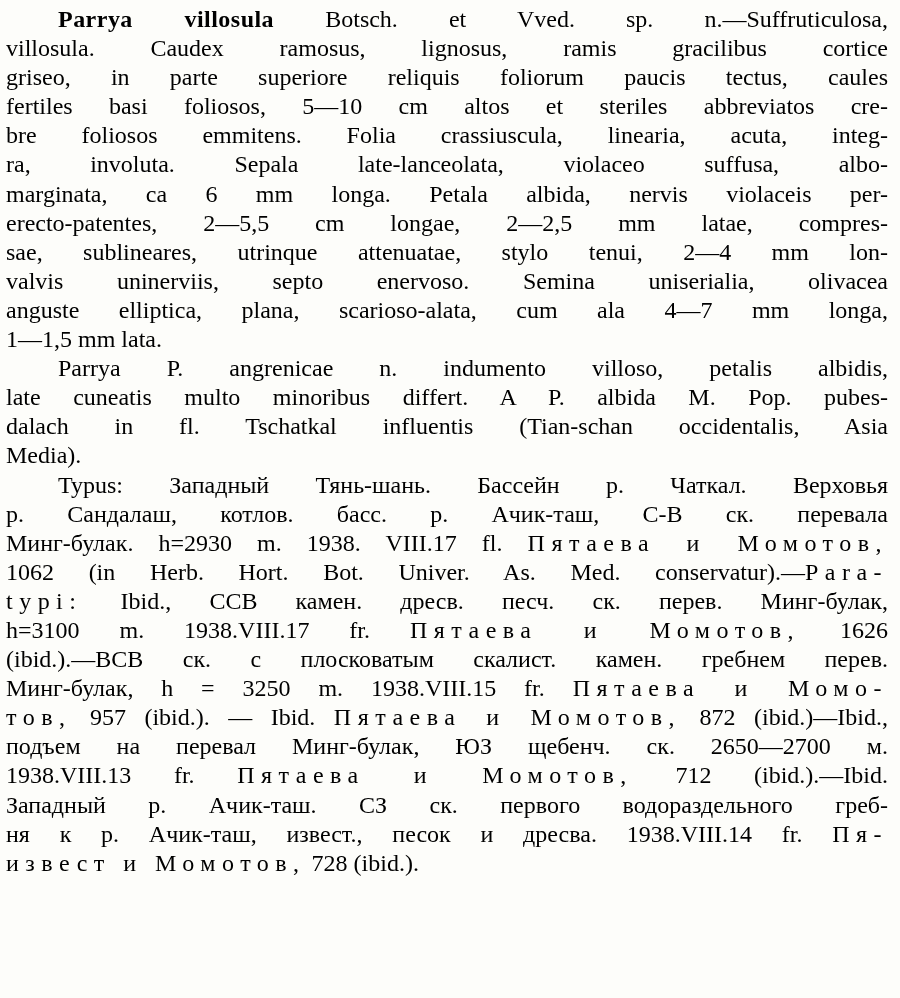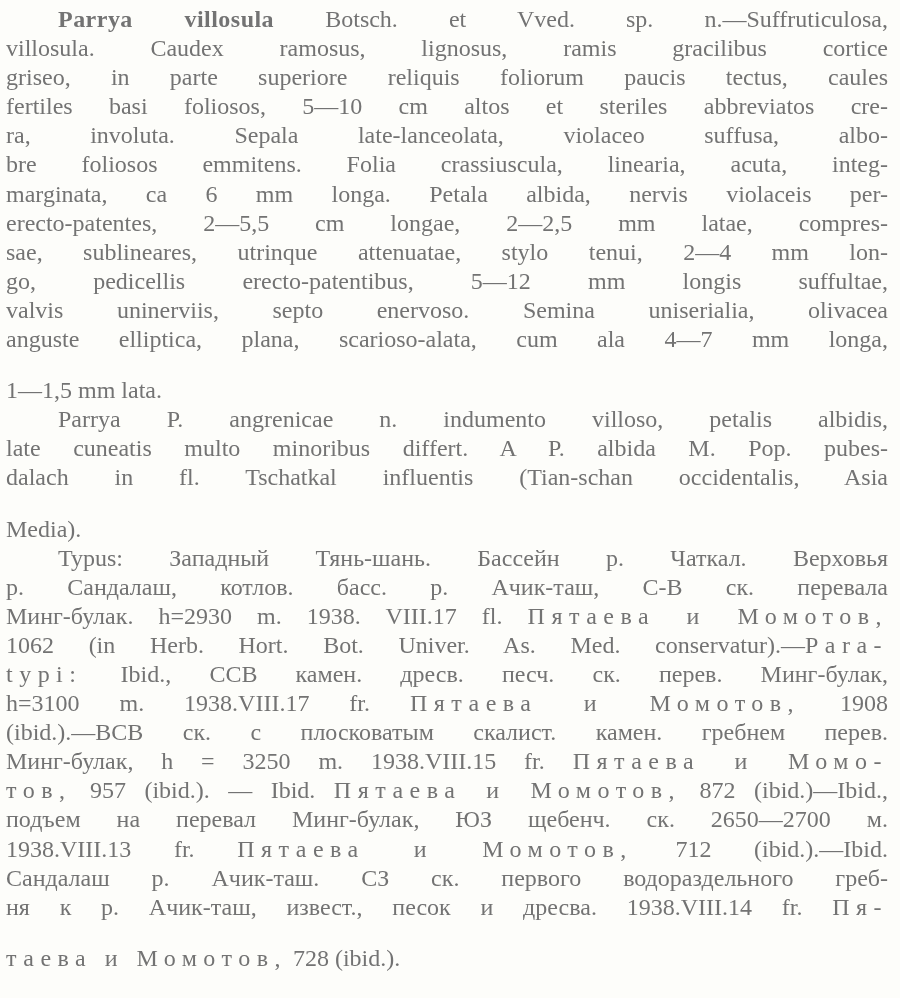--- a/index.html
+++ b/index.html
@@ -6,71 +6,69 @@
     margin: 0;
     padding: 0;
     background: #fdfdfa;
   }
   .page {
     width: 900px;
     height: 998px;
     box-sizing: border-box;
     padding: 5px 12px 0 6px;
     background: #fdfdfa;
-    color: #737373;
+    color: #000000;
     font-family: "Liberation Serif", "DejaVu Serif", serif;
     font-size: 24px;
     overflow: hidden;
   }
   .line {
     height: 29.1px;
     line-height: 29.1px;
     text-align: justify;
     text-align-last: justify;
     overflow: hidden;
   }
   .line.nojust {
     text-align-last: left;
-    margin-top: 22px;
   }
   .line.indent {
     text-indent: 52px;
   }
   .b { font-weight: bold; letter-spacing: 0.02em; }
   .i { }
   .s { letter-spacing: 0.27em; }
 </style>
 </head>
 <body>
 
 <div class="page">
     <div class="line indent"><span class="b">Parrya villosula</span><span> Botsch. et Vved. sp. n.—Suffruticulosa,</span></div>
     <div class="line"><span>villosula. Caudex ramosus, lignosus, ramis gracilibus cortice</span></div>
     <div class="line"><span>griseo, in parte superiore reliquis foliorum paucis tectus, caules</span></div>
     <div class="line"><span>fertiles basi foliosos, 5—10 cm altos et steriles abbreviatos cre-</span></div>
+    <div class="line"><span>bre foliosos emmitens. Folia crassiuscula, linearia, acuta, integ-</span></div>
     <div class="line"><span>ra, involuta. Sepala late-lanceolata, violaceo suffusa, albo-</span></div>
-    <div class="line"><span>bre foliosos emmitens. Folia crassiuscula, linearia, acuta, integ-</span></div>
     <div class="line"><span>marginata, ca 6 mm longa. Petala albida, nervis violaceis per-</span></div>
     <div class="line"><span>erecto-patentes, 2—5,5 cm longae, 2—2,5 mm latae, compres-</span></div>
     <div class="line"><span>sae, sublineares, utrinque attenuatae, stylo tenui, 2—4 mm lon-</span></div>
-    <div class="line"><span>go, pedicellis erecto-patentibus, 5—12 mm longis suffultae,</span></div>
     <div class="line"><span>valvis uninerviis, septo enervoso. Semina uniserialia, olivacea</span></div>
     <div class="line"><span>anguste elliptica, plana, scarioso-alata, cum ala 4—7 mm longa,</span></div>
     <div class="line nojust"><span>1—1,5 mm lata.</span></div>
     <div class="line indent"><span>Parrya </span><span class="i">P. angrenicae</span><span> n. indumento villoso, petalis albidis,</span></div>
     <div class="line"><span>late cuneatis multo minoribus differt. A </span><span class="i">P. albida</span><span> M. Pop. pubes-</span></div>
     <div class="line"><span>dalach in fl. Tschatkal influentis (Tian-schan occidentalis, Asia</span></div>
     <div class="line nojust"><span>Media).</span></div>
     <div class="line indent"><span>Typus: Западный Тянь-шань. Бассейн р. Чаткал. Верховья</span></div>
     <div class="line"><span>р. Сандалаш, котлов. басс. р. Ачик-таш, С-В ск. перевала</span></div>
     <div class="line"><span>Минг-булак. h=2930 m. 1938. VIII.17 fl. </span><span class="s">Пятаева и Момотов,</span></div>
     <div class="line"><span>1062 (in Herb. Hort. Bot. Univer. As. Med. conservatur).—</span><span class="s">Para-</span></div>
     <div class="line"><span class="s">typi:</span><span> Ibid., ССВ камен. дресв. песч. ск. перев. Минг-булак,</span></div>
-    <div class="line"><span>h=3100 m. 1938.VIII.17 fr. </span><span class="s">Пятаева и Момотов,</span><span> 1908</span></div>
+    <div class="line"><span>h=3100 m. 1938.VIII.17 fr. </span><span class="s">Пятаева и Момотов,</span><span> 1626</span></div>
     <div class="line"><span>(ibid.).—ВСВ ск. с плосковатым скалист. камен. гребнем перев.</span></div>
     <div class="line"><span>Минг-булак, h = 3250 m. 1938.VIII.15 fr. </span><span class="s">Пятаева и Момо-</span></div>
     <div class="line"><span class="s">тов,</span><span> 957 (ibid.). — Ibid. </span><span class="s">Пятаева и Момотов,</span><span> 872 (ibid.)—Ibid.,</span></div>
     <div class="line"><span>подъем на перевал Минг-булак, ЮЗ щебенч. ск. 2650—2700 м.</span></div>
     <div class="line"><span>1938.VIII.13 fr. </span><span class="s">Пятаева и Момотов,</span><span> 712 (ibid.).—Ibid.</span></div>
-    <div class="line"><span>Сандалаш р. Ачик-таш. СЗ ск. первого водораздельного греб-</span></div>
+    <div class="line"><span>Западный р. Ачик-таш. СЗ ск. первого водораздельного греб-</span></div>
     <div class="line"><span>ня к р. Ачик-таш, извест., песок и дресва. 1938.VIII.14 fr. </span><span class="s">Пя-</span></div>
-    <div class="line nojust"><span class="s">таева и Момотов,</span><span> 728 (ibid.).</span></div>
+    <div class="line nojust"><span class="s">извест и Момотов,</span><span> 728 (ibid.).</span></div>
   </div>
 
 </body></html>

